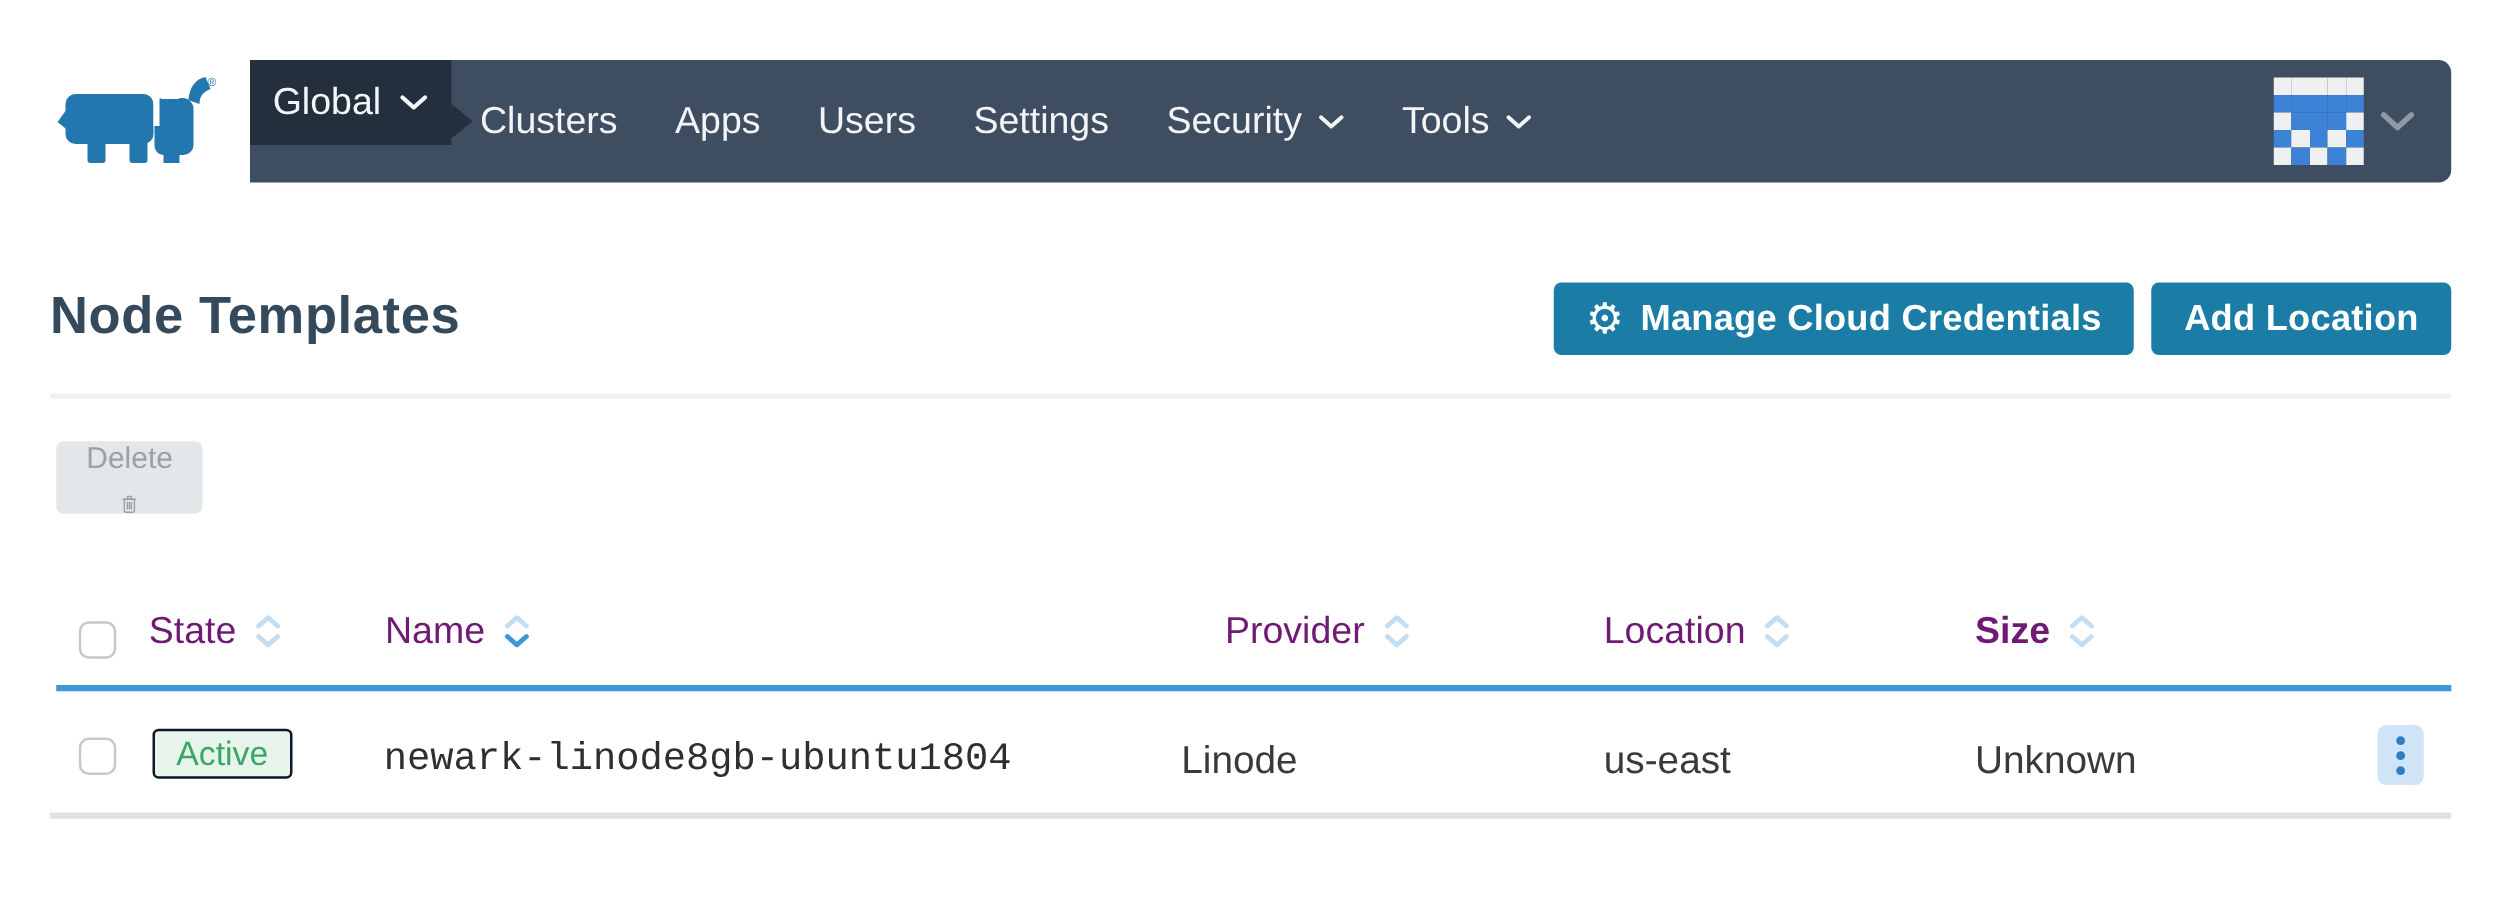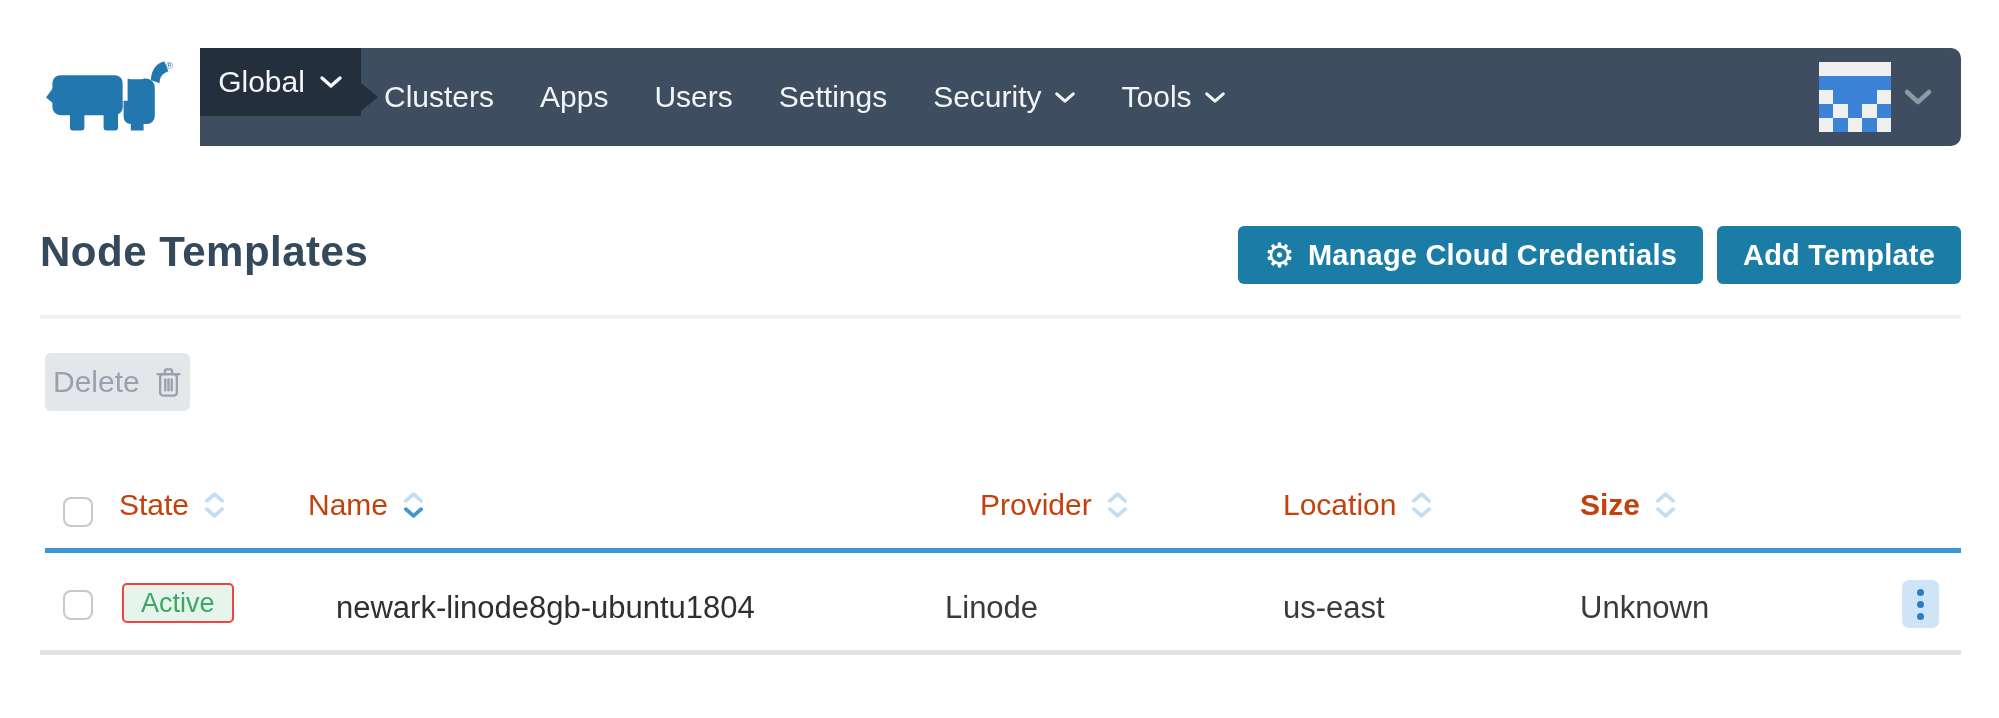--- a/index.html
+++ b/index.html
@@ -29,35 +29,35 @@
   .page-title { position:absolute; left:40px; top:226px; font-size:42px; line-height:52px;
                 color:#35495c; letter-spacing:0.5px; font-weight:700; }
   .top-actions { position:absolute; right:38px; top:226px; display:flex; gap:14px; }
   .btn-primary { height:58px; background:#1b7da6; color:#ffffff; border:none; border-radius:6px;
                  font-family:"Liberation Sans", sans-serif; font-size:29px; font-weight:bold; letter-spacing:0.2px;
                  padding:0 26px; display:flex; align-items:center; gap:13px; cursor:pointer; }
   .gear { font-size:34px; line-height:1; font-weight:normal; }
   .header-divider { position:absolute; left:40px; right:38px; top:315px; height:4px; background:#eef0f1; }
 
   
-  .btn-delete { position:absolute; left:45px; top:353px; height:58px; padding:0 8px;
+  .btn-delete { position:absolute; left:45px; top:353px; height:58px; padding:0 24px;
                 background:#e3e7ea; color:#99a2aa; border:none; border-radius:6px;
-                font-family:"Liberation Sans", sans-serif; font-size:30px;
-                display:flex; align-items:center; gap:15px; cursor:default; }
+                font-family:"Liberation Sans", sans-serif; font-size:24px;
+                display:flex; align-items:center; gap:15px; cursor:default;flex-direction:column; }
 
   
   .checkbox { position:absolute; width:30px; height:30px; background:#fff; border:2px solid #c6c9cc;
               border-radius:8px; cursor:pointer; }
   .th { position:absolute; top:486px; height:38px; display:flex; align-items:center; gap:15px;
-        color:#c2410c; font-size:30px; cursor:pointer; white-space:nowrap; }
+        color:#701a75; font-size:30px; cursor:pointer; white-space:nowrap; }
   .sorter { display:flex; flex-direction:column; gap:4px; }
   .table-underline { position:absolute; left:45px; right:38px; top:548px; height:5px; background:#3d98d8; }
 
   .badge-active { position:absolute; left:122px; top:583px; height:40px; padding:0 17px;
-                  display:flex; align-items:center; background:#e7f4ec; border:2px solid #ef4444;
+                  display:flex; align-items:center; background:#e7f4ec; border:2px solid #0f172a;
                   border-radius:5px; color:#3aa864; font-size:27px; }
   .cell { position:absolute; top:590px; font-size:31px; color:#373b3e; white-space:nowrap; }
   .cell-name { color:#2d2f31; }
   .kebab { position:absolute; left:1902px; top:580px; width:37px; height:48px; background:#cfe4f7;
            border:none; border-radius:7px; display:flex; flex-direction:column; align-items:center;
            justify-content:center; gap:5px; cursor:pointer; }
   .dot { width:7px; height:7px; border-radius:50%; background:#2b7ec6; }
   .row-divider { position:absolute; left:40px; right:38px; top:650px; height:5px; background:#e2e2e2; }
 </style>
 </head>
@@ -152,21 +152,21 @@
   </nav>
 
   <h1 class="page-title">Node Templates</h1>
 
   <div class="top-actions">
     <button class="btn-primary">
       <span class="gear">⚙</span>
       <span>Manage Cloud Credentials</span>
     </button>
     <button class="btn-primary">
-      <span>Add Template</span>
+      <span>Add Location</span>
     </button>
   </div>
 
   <div class="header-divider"></div>
 
   <button class="btn-delete">
     <span>Delete</span>
     <svg width="27" height="31" viewBox="0 0 22 26">
       <g fill="none" stroke="#99a2aa" stroke-width="2" stroke-linecap="round">
         <path d="M2 6 h18"></path>
@@ -242,21 +242,21 @@
   </div>
 
   <div class="table-underline"></div>
 
   <span class="checkbox" style="left:63px; top:590px;"></span>
 
   <span class="badge-active">
     <span>Active</span>
   </span>
 
-  <span class="cell cell-name" style="left:336px;">newark-linode8gb-ubuntu1804</span>
+  <span class="cell cell-name" style="left:307px;font-family:Liberation Mono, monospace;">newark-linode8gb-ubuntu1804</span>
   <span class="cell" style="left:945px;">Linode</span>
   <span class="cell" style="left:1283px;">us-east</span>
   <span class="cell" style="left:1580px;">Unknown</span>
 
   <button class="kebab">
     <span class="dot"></span>
     <span class="dot"></span>
     <span class="dot"></span>
   </button>
 

